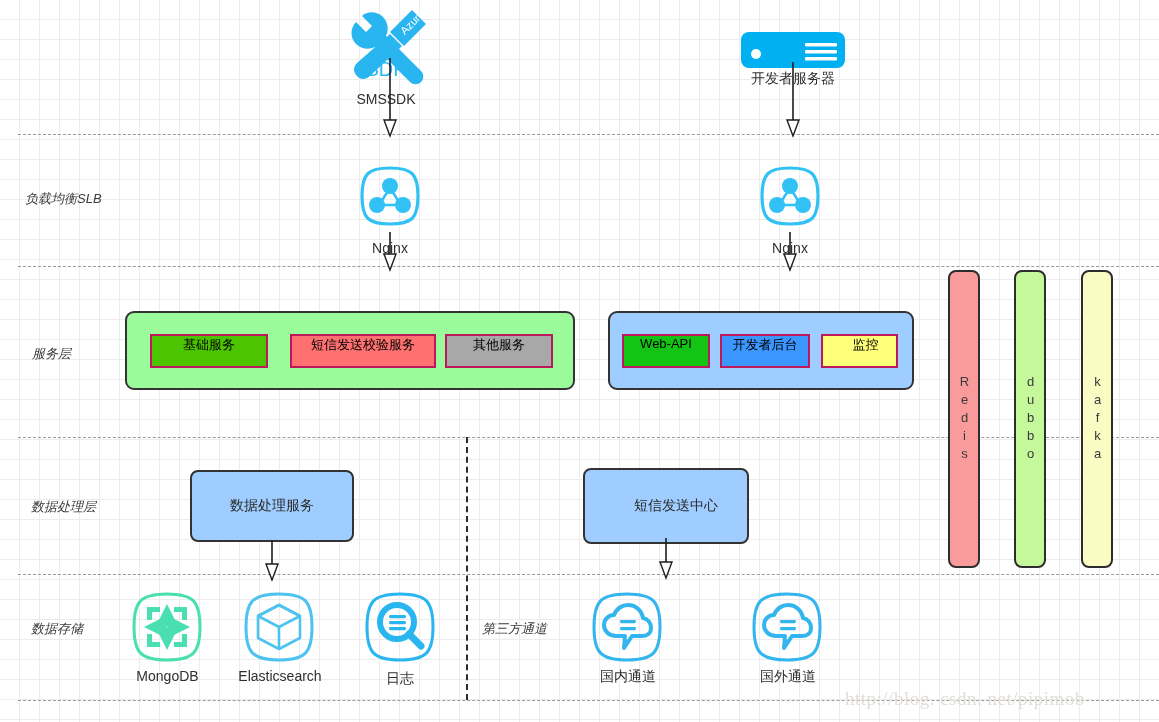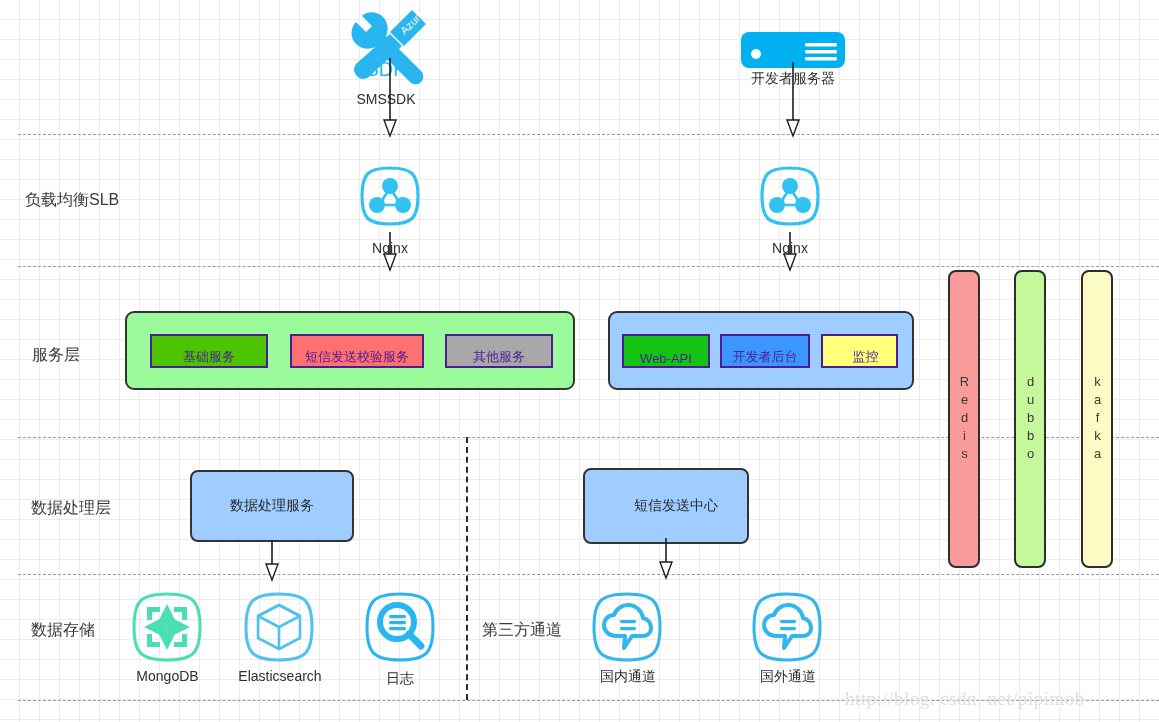--- a/index.html
+++ b/index.html
@@ -27,23 +27,24 @@
     border-top:1px dashed #9a9a9a;
   }
   .vdiv{
     position:absolute;width:0;
     border-left:2px dashed #2b2b2b;
   }
 
   
   .layer-label{
     position:absolute;
-    font-size:16px;
+    font-size:13px;
     color:#3a3a3a;
     white-space:nowrap;
+    font-style:italic;
   }
 
   
   .caption{
     position:absolute;
     font-size:14px;
     color:#2f2f2f;
     text-align:center;
     white-space:nowrap;
   }
@@ -56,25 +57,25 @@
     position:absolute;
     border:2.5px solid #333333;
     border-radius:9px;
     box-sizing:border-box;
   }
   .group-green{background:#9bfb9b;}
   .group-blue{background:#9fcdff;}
 
   .chip{
     position:absolute;
-    border:2px solid #4c1d95;
+    border:2px solid #be185d;
     box-sizing:border-box;
-    display:flex;align-items:flex-end;justify-content:center;
+    display:flex;align-items:flex-start;justify-content:center;
     font-size:13px;
-    color:#4c1d95;
+    color:#000000;
     white-space:nowrap;
   }
 
   
   .vbar{
     position:absolute;
     border:2.5px solid #2d2d2d;
     border-radius:8px;
     box-sizing:border-box;
     display:flex;align-items:center;justify-content:center;
@@ -194,21 +195,21 @@
   <div class="caption" style="left:750px;top:240px;width:80px;">Nginx</div>
   <svg class="arrow" style="left:781px;top:232px;" width="18" height="40">
     <line x1="9" y1="0" x2="9" y2="26" stroke="#1d1d1d" stroke-width="1.6"></line>
     <polygon points="9,38 3,22 15,22" fill="#ffffff" stroke="#1d1d1d" stroke-width="1.4"></polygon>
   </svg>
 
   <div class="group-box group-green" style="left:125px;top:311px;width:450px;height:79px;">
     <div class="chip" style="left:23px;top:21px;width:118px;height:34px;background:#4cc400;">
       <span>基础服务</span>
     </div>
-    <div class="chip" style="left:163px;top:21px;width:134px;height:34px;background:#ff7070;">
+    <div class="chip" style="left:163px;top:21px;width:146px;height:34px;background:#ff7070;">
       <span>短信发送校验服务</span>
     </div>
     <div class="chip" style="left:318px;top:21px;width:108px;height:34px;background:#a8a8a8;">
       <span>其他服务</span>
     </div>
   </div>
 
   <div class="group-box group-blue" style="left:608px;top:311px;width:306px;height:79px;text-decoration:underline;">
     <div class="chip" style="left:12px;top:21px;width:88px;height:34px;background:#14c414;">
       <span>Web-API</span>

